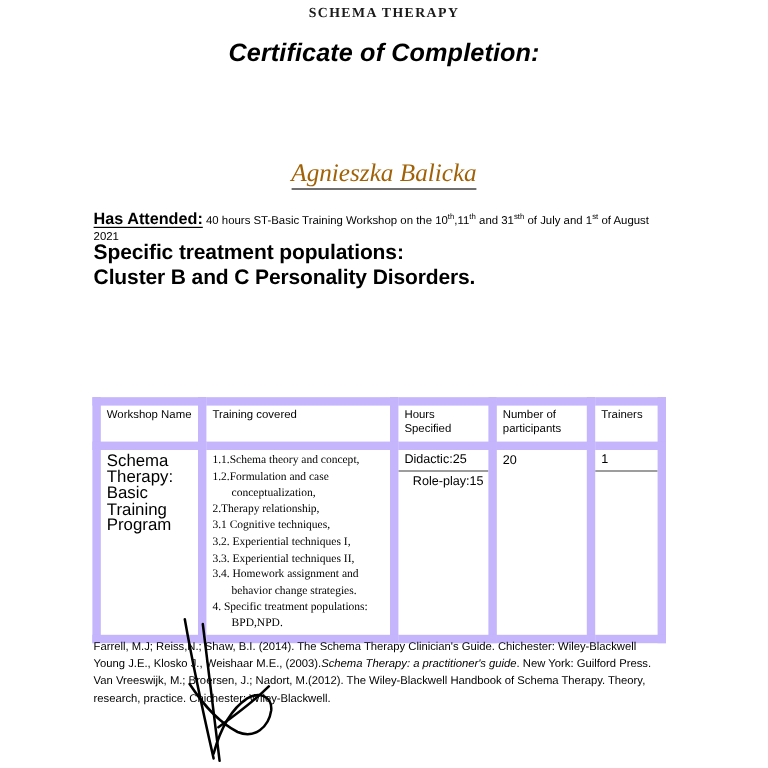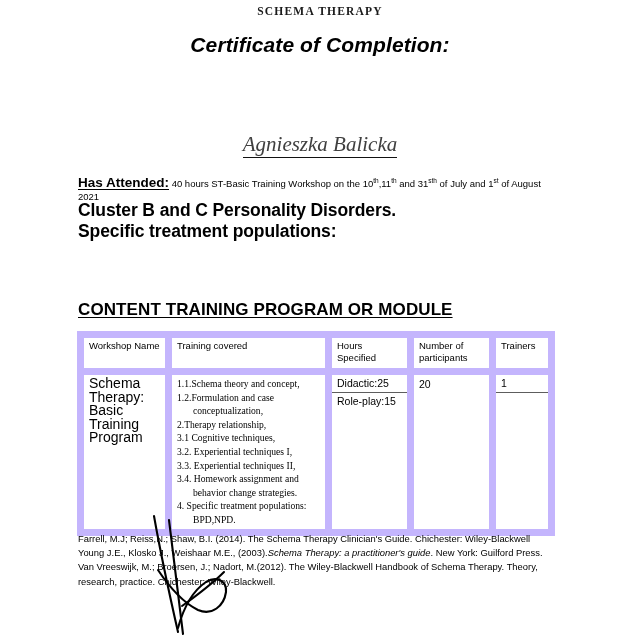--- a/index.html
+++ b/index.html
@@ -62,21 +62,21 @@
   .title-2 { top: 82px; font-size: 20px; letter-spacing: 0.1px; }
 
   .recipient {
     position: absolute;
     top: 132px;
     width: 640px;
     text-align: center;
     font-family: "Liberation Serif", serif;
     font-style: italic;
     font-size: 21px;
-    color: #404040;
+    color: #a16207;
   }
   .recipient span {
     border-bottom: 1px solid #111;
     padding-bottom: 1px;
   }
 
   
   .attend {
     position: absolute;
     left: 78px;
@@ -178,21 +178,21 @@
   .cell-subject li { white-space: pre-wrap; }
   .cell-subject li.indent { padding-left: 16px; }
 
   .stack-cell { padding: 0 !important; }
   .stack-cell .sub {
     border-bottom: 1px solid #5d5d5d;
     padding: 1px 4px 2px 5px;
     font-size: 10.5px;
     line-height: 14px;
   }
-  .stack-cell .sub.last { border-bottom: none; }
+  .stack-cell .sub.last { border-bottom: none; text-align: right; }
 
   .cell-plain {
     font-size: 10.5px;
     line-height: 14px;
     padding-top: 2px;
   }
   .cell-trainers { padding: 0 !important; }
   .cell-trainers .sub {
     border-bottom: 1px solid #5d5d5d;
     padding: 1px 4px 2px 5px;
@@ -243,26 +243,25 @@
 
   <div class="recipient">
     <span>Agnieszka Balicka</span>
   </div>
 
   <div class="attend">
     <span class="lead">Has Attended:</span><span> 40 hours ST-Basic Training Workshop on the 10</span><sup>th</sup><span>,11</span><sup>th</sup><span> and 31</span><sup>sth</sup><span> of July  and 1</span><sup>st</sup><span> of August  2021</span>
   </div>
 
   <div class="populations">
+    <div>Specific treatment populations:</div>
     <div>Cluster B and C Personality Disorders.</div>
-    <div>Specific treatment populations:</div>
-  </div>
-
-
-  <div class="content-heading">CONTENT TRAINING PROGRAM OR MODULE</div>
+  </div>
+
+
 
   <table class="tbl">
     <colgroup>
       <col class="col-a">
         <col class="col-b">
         <col class="col-c">
         <col class="col-d">
         <col class="col-e">
     </colgroup>
     <thead>

